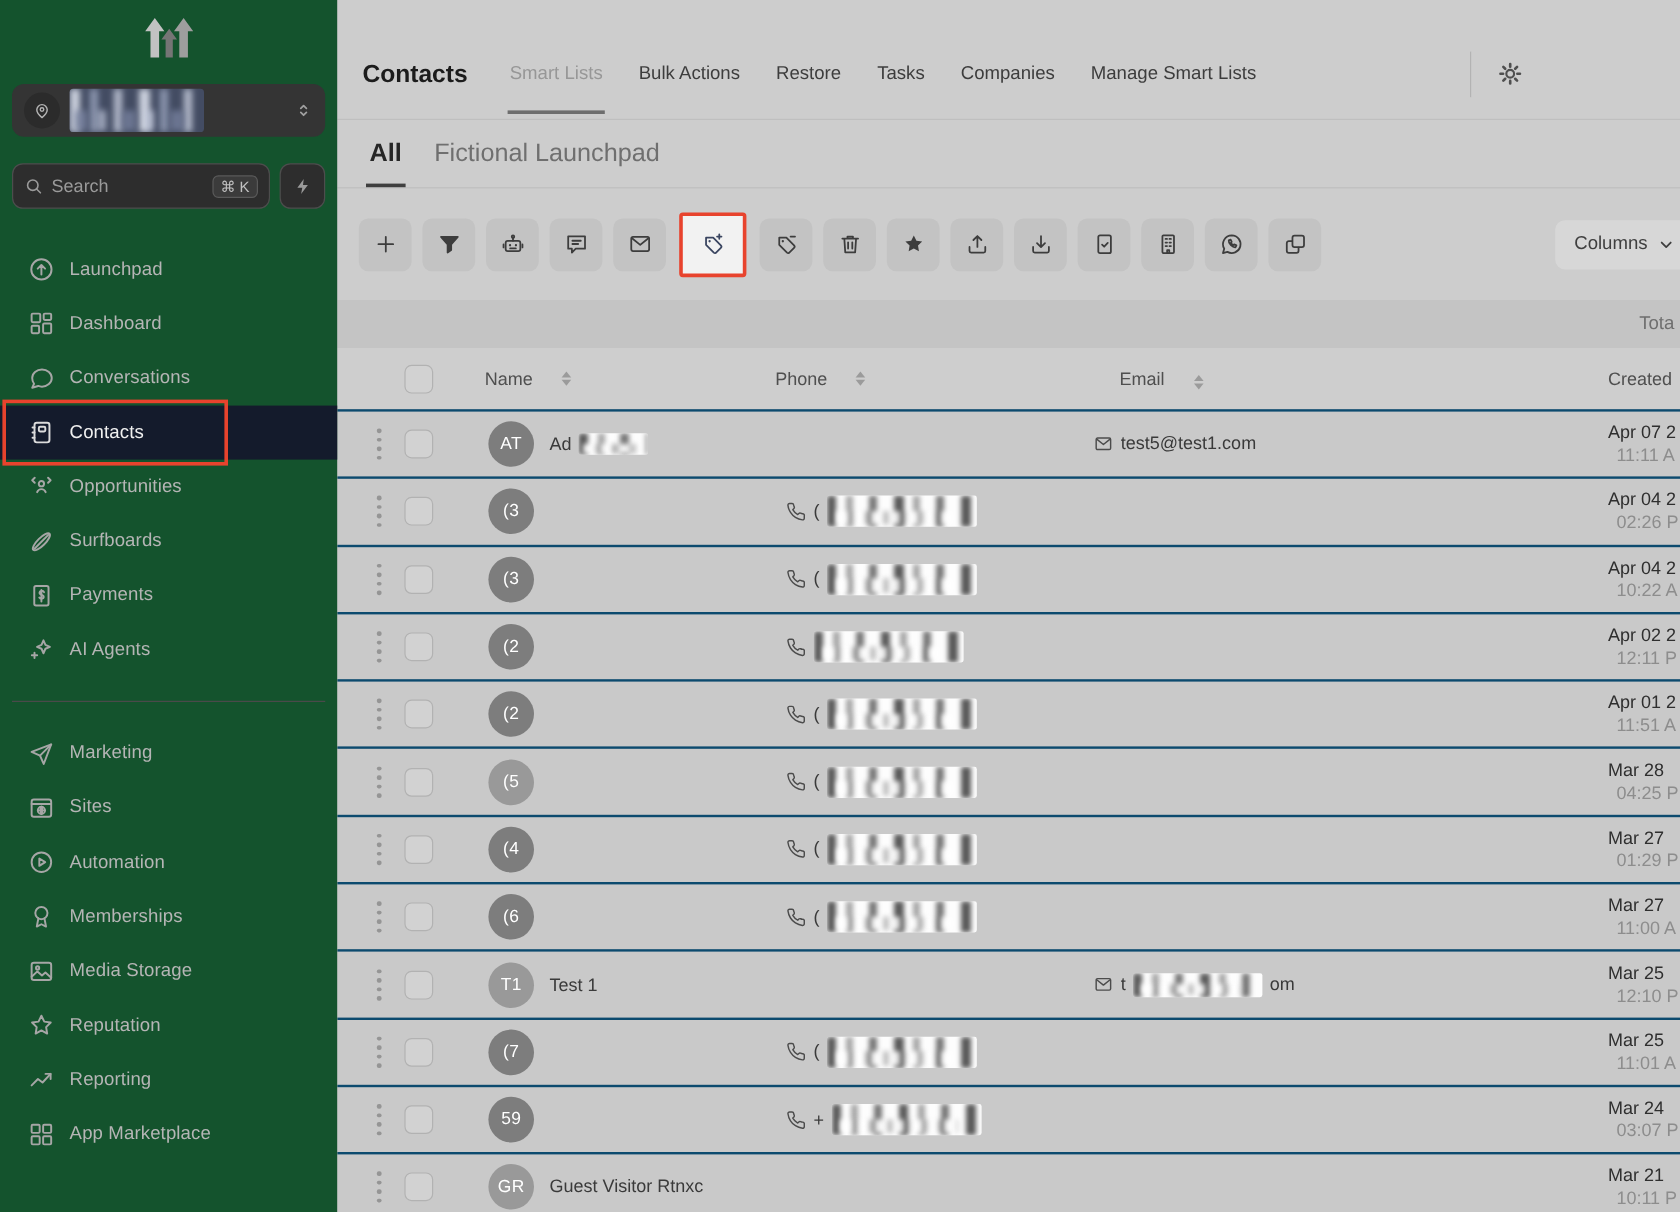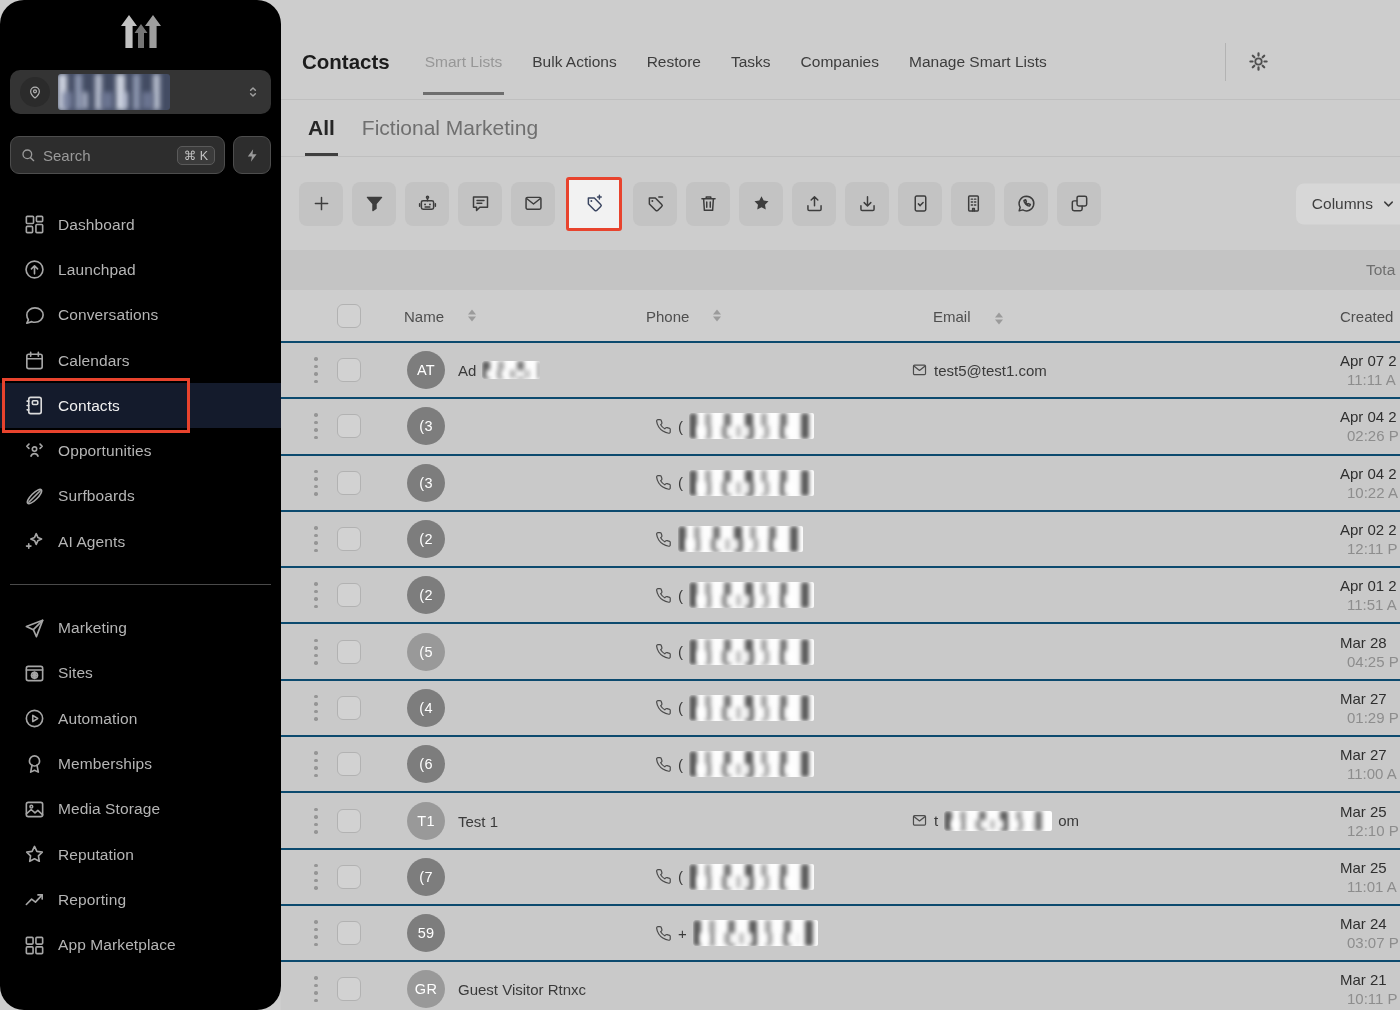--- a/index.html
+++ b/index.html
@@ -1,20 +1,20 @@
 <!DOCTYPE html>
 <html style="--red: #e8432d;"><head>
 <meta charset="utf-8">
 <style>
   html,body{margin:0;padding:0;}
   body{font-family:"Liberation Sans",sans-serif;-webkit-font-smoothing:antialiased;}
   .app{width:1400px;height:1010px;overflow:hidden;display:flex;background:#cdcdcd;position:relative;}
 
   
-  .sidebar{width:281px;min-width:281px;height:100%;background:#000000;position:relative;z-index:2;border-radius:24px;}
+  .sidebar{width:281px;min-width:281px;height:100%;background:#14532d;position:relative;z-index:2;}
   .logo-wrap{display:flex;justify-content:center;padding-top:14px;height:44px;}
   .account{margin:12px 10px 0;height:44px;background:#343434;border-radius:10px;display:flex;align-items:center;padding:0 10px;cursor:pointer;}
   .account .pin-circle{width:30px;height:30px;border-radius:50%;background:#2b2b2b;display:flex;align-items:center;justify-content:center;color:#b5b5b5;}
   .account .pin-circle svg{width:16px;height:16px;}
   .acct-redact{width:112px;height:36px;margin-left:8px;border-radius:3px;position:relative;overflow:hidden;background:#434c63;}
   .acct-redact::before{content:"";position:absolute;inset:0;background:
     repeating-linear-gradient(90deg,rgba(230,235,245,.85) 0 9px,rgba(70,80,110,0) 9px 17px,rgba(160,170,195,.8) 17px 24px,rgba(70,80,110,0) 24px 37px,rgba(220,226,240,.75) 37px 44px,rgba(70,80,110,0) 44px 58px);
     filter:blur(2.5px);}
   .acct-redact::after{content:"";position:absolute;left:4%;top:50%;width:88%;height:46%;background:
     repeating-linear-gradient(90deg,rgba(120,130,160,.75) 0 11px,rgba(60,68,95,0) 11px 20px,rgba(200,208,228,.7) 20px 26px,rgba(60,68,95,0) 26px 40px);
@@ -143,53 +143,44 @@
         <svg viewBox="0 0 24 24">
             <path d="M13 2 4.5 13.5H11L9.5 22 18.5 10H12L13 2z" fill="currentColor"></path>
           </svg>
       </div>
     </div>
 
     <nav class="nav">
         <div class="nav-item">
           <span class="icon">
             <svg viewBox="0 0 24 24" fill="none" stroke="currentColor" stroke-width="1.7" stroke-linecap="round" stroke-linejoin="round">
+              <circle cx="12" cy="12" r="8.8"></circle>
+              <path d="M12 16.5V8.4M8.8 11.3 12 8.1l3.2 3.2"></path>
+            </svg>
+          </span>
+          <span class="nav-label">Launchpad</span>
+        </div>
+        <div class="nav-item">
+          <span class="icon">
+            <svg viewBox="0 0 24 24" fill="none" stroke="currentColor" stroke-width="1.7" stroke-linecap="round" stroke-linejoin="round">
               <rect x="3.5" y="3.5" width="7.5" height="7.5" rx="1"></rect>
               <rect x="14" y="3.5" width="6.5" height="5.5" rx="1"></rect>
               <rect x="3.5" y="14" width="6.5" height="6.5" rx="1"></rect>
               <rect x="13.5" y="12" width="7" height="8.5" rx="1"></rect>
             </svg>
           </span>
           <span class="nav-label">Dashboard</span>
         </div>
         <div class="nav-item">
           <span class="icon">
             <svg viewBox="0 0 24 24" fill="none" stroke="currentColor" stroke-width="1.7" stroke-linecap="round" stroke-linejoin="round">
-              <circle cx="12" cy="12" r="8.8"></circle>
-              <path d="M12 16.5V8.4M8.8 11.3 12 8.1l3.2 3.2"></path>
-            </svg>
-          </span>
-          <span class="nav-label">Launchpad</span>
-        </div>
-        <div class="nav-item">
-          <span class="icon">
-            <svg viewBox="0 0 24 24" fill="none" stroke="currentColor" stroke-width="1.7" stroke-linecap="round" stroke-linejoin="round">
               <path d="M21 11.5c0 4.1-3.8 7.5-8.5 7.5-1.2 0-2.3-.2-3.3-.6L4 20l1.6-3.5C4.6 15.2 4 13.4 4 11.5 4 7.4 7.8 4 12.5 4S21 7.4 21 11.5z"></path>
             </svg>
           </span>
           <span class="nav-label">Conversations</span>
-        </div>
-        <div class="nav-item">
-          <span class="icon">
-            <svg viewBox="0 0 24 24" fill="none" stroke="currentColor" stroke-width="1.7" stroke-linecap="round" stroke-linejoin="round">
-              <rect x="4" y="5.5" width="16" height="15" rx="2"></rect>
-              <path d="M8 3.5v4M16 3.5v4M4 10.2h16"></path>
-            </svg>
-          </span>
-          <span class="nav-label">Calendars</span>
         </div>
         <div class="nav-item active">
           <span class="icon">
             <svg viewBox="0 0 24 24" fill="none" stroke="currentColor" stroke-width="1.7" stroke-linecap="round" stroke-linejoin="round">
               <rect x="6" y="3.5" width="13" height="17" rx="2"></rect>
               <rect x="9.8" y="7" width="5.6" height="4" rx="1"></rect>
               <path d="M6 7.5H4.3M6 12H4.3M6 16.5H4.3"></path>
             </svg>
           </span>
           <span class="nav-label">Contacts</span>
@@ -206,20 +197,29 @@
           <span class="nav-label">Opportunities</span>
         </div>
         <div class="nav-item">
           <span class="icon">
             <svg viewBox="0 0 24 24" fill="none" stroke="currentColor" stroke-width="1.7" stroke-linecap="round" stroke-linejoin="round">
               <ellipse cx="12" cy="12" rx="10" ry="3.3" transform="rotate(-45 12 12)"></ellipse>
               <path d="M6 18 18 6"></path>
             </svg>
           </span>
           <span class="nav-label">Surfboards</span>
+        </div>
+        <div class="nav-item">
+          <span class="icon">
+            <svg viewBox="0 0 24 24" fill="none" stroke="currentColor" stroke-width="1.7" stroke-linecap="round" stroke-linejoin="round">
+              <rect x="5.8" y="3.5" width="12.4" height="17" rx="1.5"></rect>
+              <path d="M12 7v10M14.3 8.8c-.5-.9-1.6-1.3-2.6-1-1.4.4-1.8 2.1-.7 2.9.6.5 1.5.6 2.2 1 1.3.7 1 2.4-.4 2.8-1 .3-2.1-.1-2.6-1"></path>
+            </svg>
+          </span>
+          <span class="nav-label">Payments</span>
         </div>
         <div class="nav-item">
           <span class="icon">
             <svg viewBox="0 0 24 24" fill="none" stroke="currentColor" stroke-width="1.7" stroke-linecap="round" stroke-linejoin="round">
               <path d="M13.8 3.8l1.7 3.9 3.9 1.7-3.9 1.7-1.7 3.9-1.7-3.9-3.9-1.7 3.9-1.7 1.7-3.9z"></path>
               <path d="M6 14.5v4.6M3.7 16.8h4.6"></path>
             </svg>
           </span>
           <span class="nav-label">AI Agents</span>
         </div>
@@ -319,21 +319,21 @@
       <button class="gear-btn">
         <svg viewBox="0 0 24 24" fill="none" stroke="currentColor" stroke-width="1.7" stroke-linecap="round">
             <circle cx="12" cy="12" r="3.1"></circle>
             <path d="M12 4.2v2.1M12 17.7v2.1M4.2 12h2.1M17.7 12h2.1M6.5 6.5l1.5 1.5M16 16l1.5 1.5M17.5 6.5 16 8M8 16l-1.5 1.5" stroke-width="2.1"></path>
           </svg>
       </button>
     </div>
 
     <div class="list-tabs">
         <span class="ltab active">All</span>
-        <span class="ltab">Fictional Marketing</span>
+        <span class="ltab">Fictional Launchpad</span>
       </div>
 
     <div class="toolbar">
       <button class="tool-btn">
           <span class="icon">
             <svg viewBox="0 0 24 24" fill="none" stroke="currentColor" stroke-width="1.7" stroke-linecap="round" stroke-linejoin="round">
               <path d="M12 5v14M5 12h14"></path>
             </svg>
           </span>
         </button>

